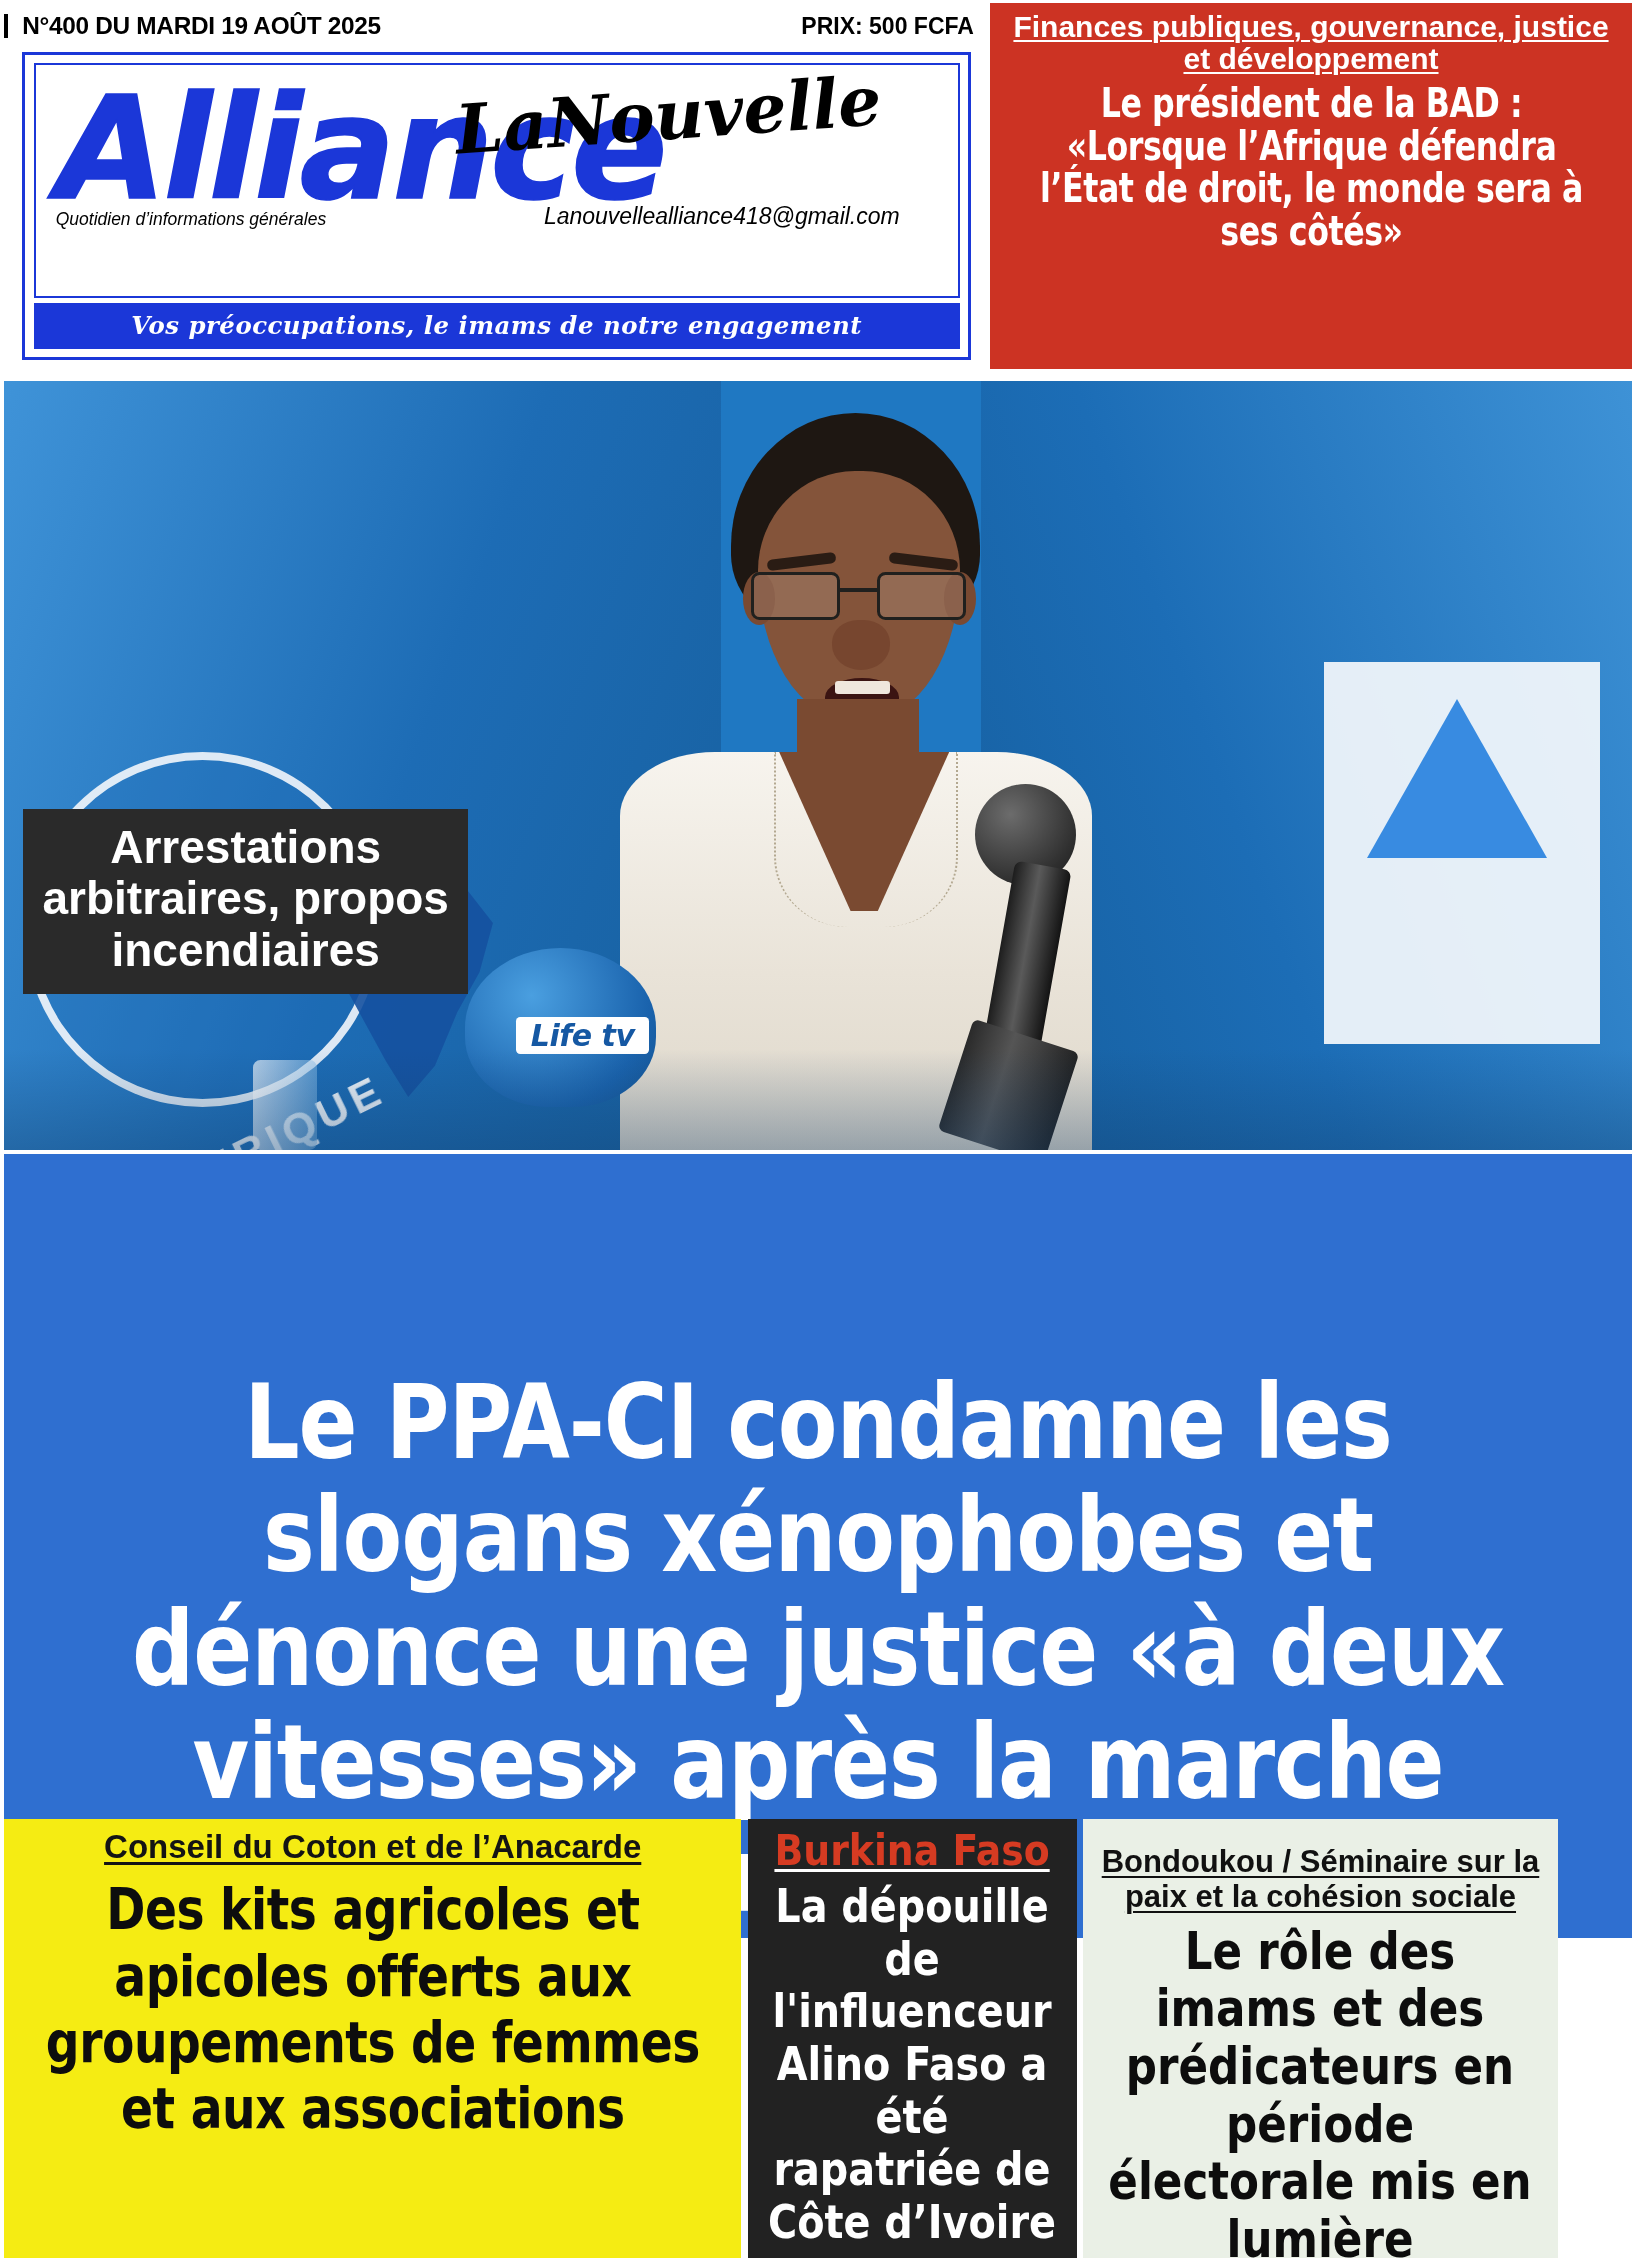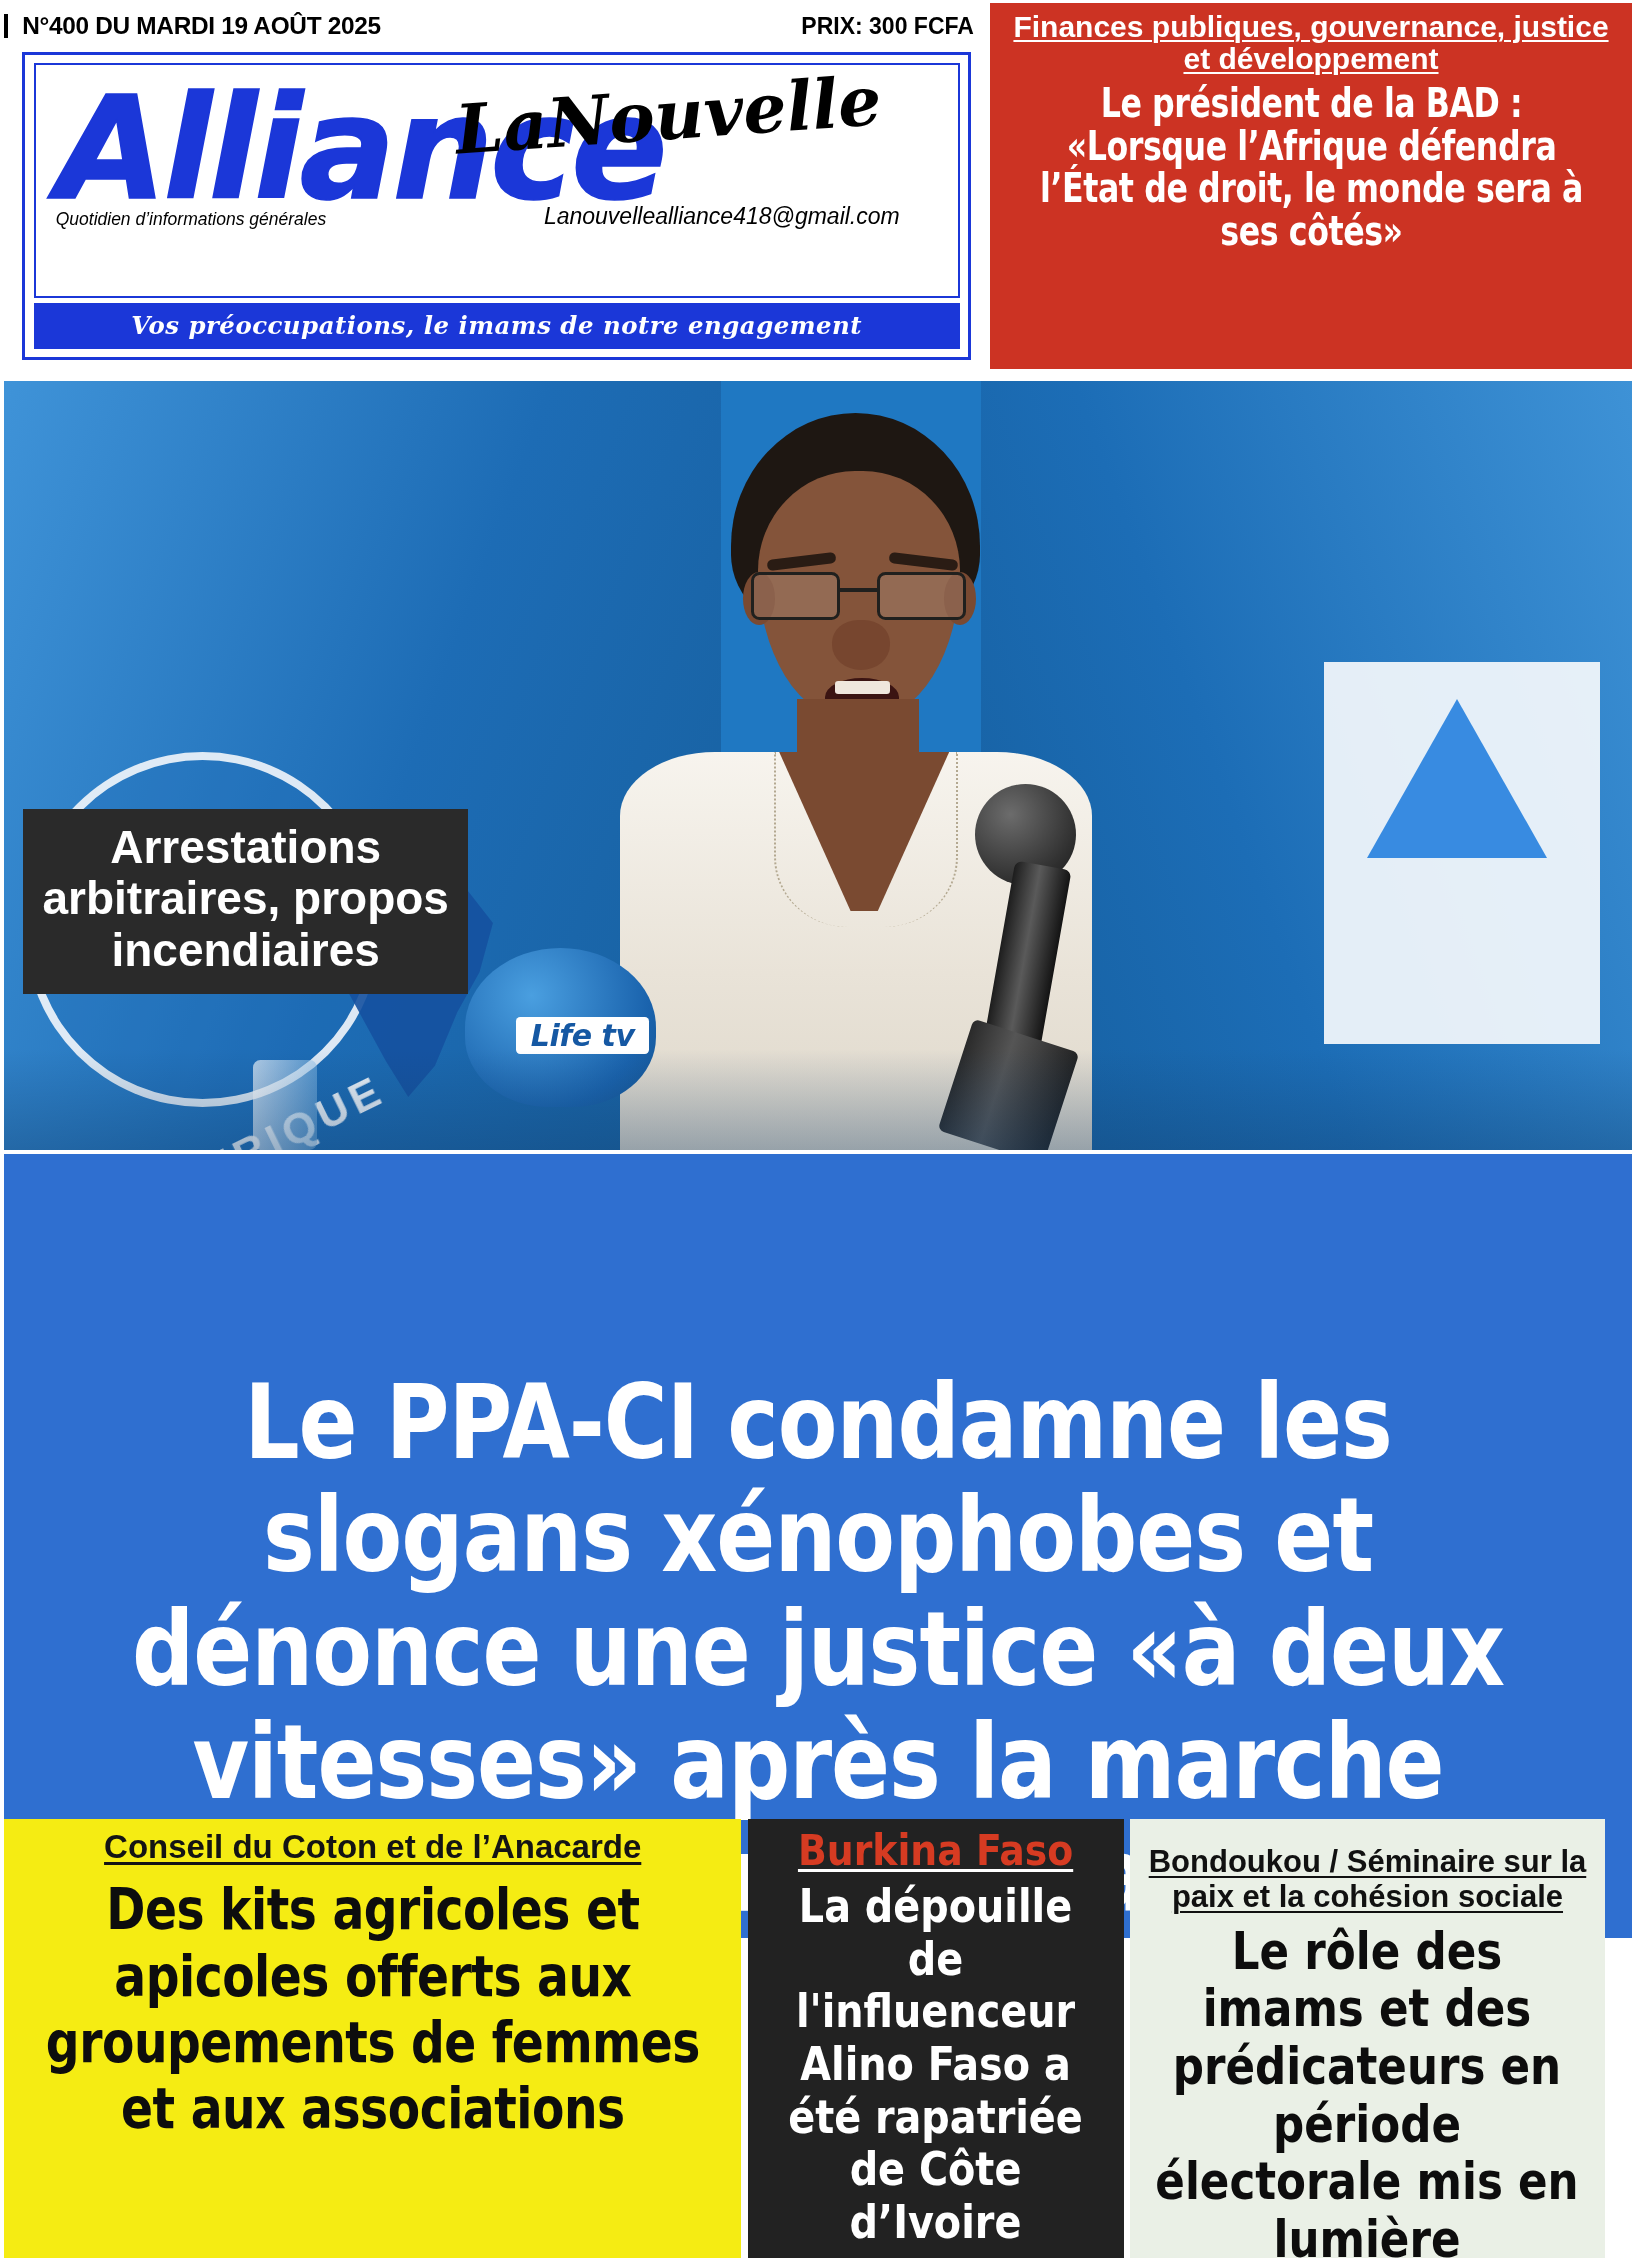--- a/index.html
+++ b/index.html
@@ -526,21 +526,21 @@
     margin-top: 11.7px;
     font-family: "DejaVu Sans Condensed", "Liberation Sans Narrow", "Liberation Sans", sans-serif;
     font-weight: bold;
     font-size: 57px;
     line-height: 1.16;
     color: #0d0d0d;
     transform: scaleX(0.92);
     letter-spacing: -0.5px;
   }
   .box-black {
-    width: 376px;
+    width: 329px;
     background: #222222;
     padding: 8.5px 9.5px 5.3px 9.5px;
     text-align: center;
   }
   .box-black .kicker {
     font-family: "DejaVu Sans Condensed", "Liberation Sans Narrow", "Liberation Sans", sans-serif;
     font-weight: bold;
     font-size: 42px;
     color: #d63b22;
     text-decoration: underline;
@@ -586,21 +586,21 @@
   }
 </style>
 </head>
 <body>
 
 <div class="page">
 
   <div class="masthead-block">
     <div class="issue-line">
       <div class="issue-number">N°400 DU MARDI 19 AOÛT 2025</div>
-      <div class="issue-price">PRIX: 300 FCFA</div>
+      <div class="issue-price">PRIX: 500 FCFA</div>
     </div>
 
     <div class="logo-box">
       <div class="logo-inner">
         <div class="logo-alliance">Alliance</div>
         <div class="logo-nouvelle">LaNouvelle</div>
         <div class="logo-tagline-left">Quotidien d’informations générales</div>
         <div class="logo-tagline-right">Lanouvellealliance418@gmail.com</div>
       </div>
       <div class="logo-slogan-bar">

